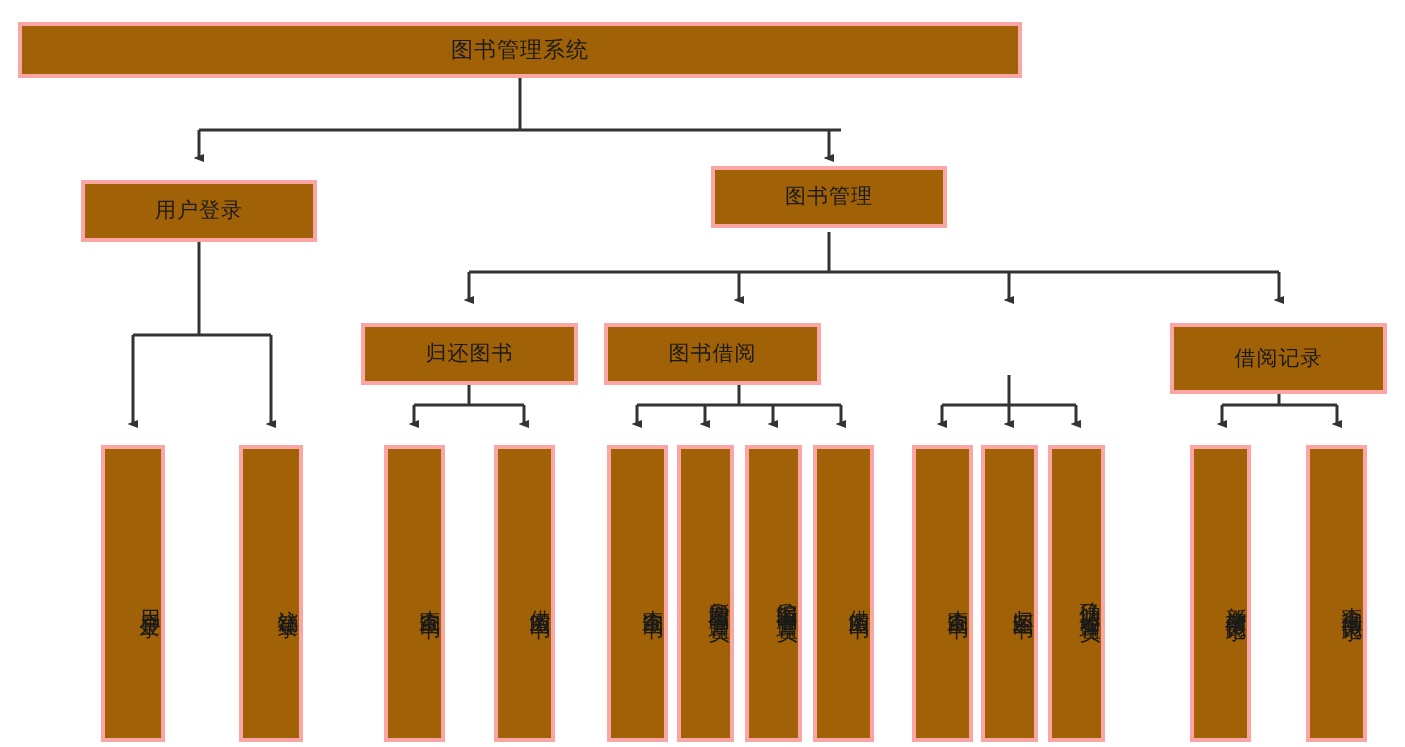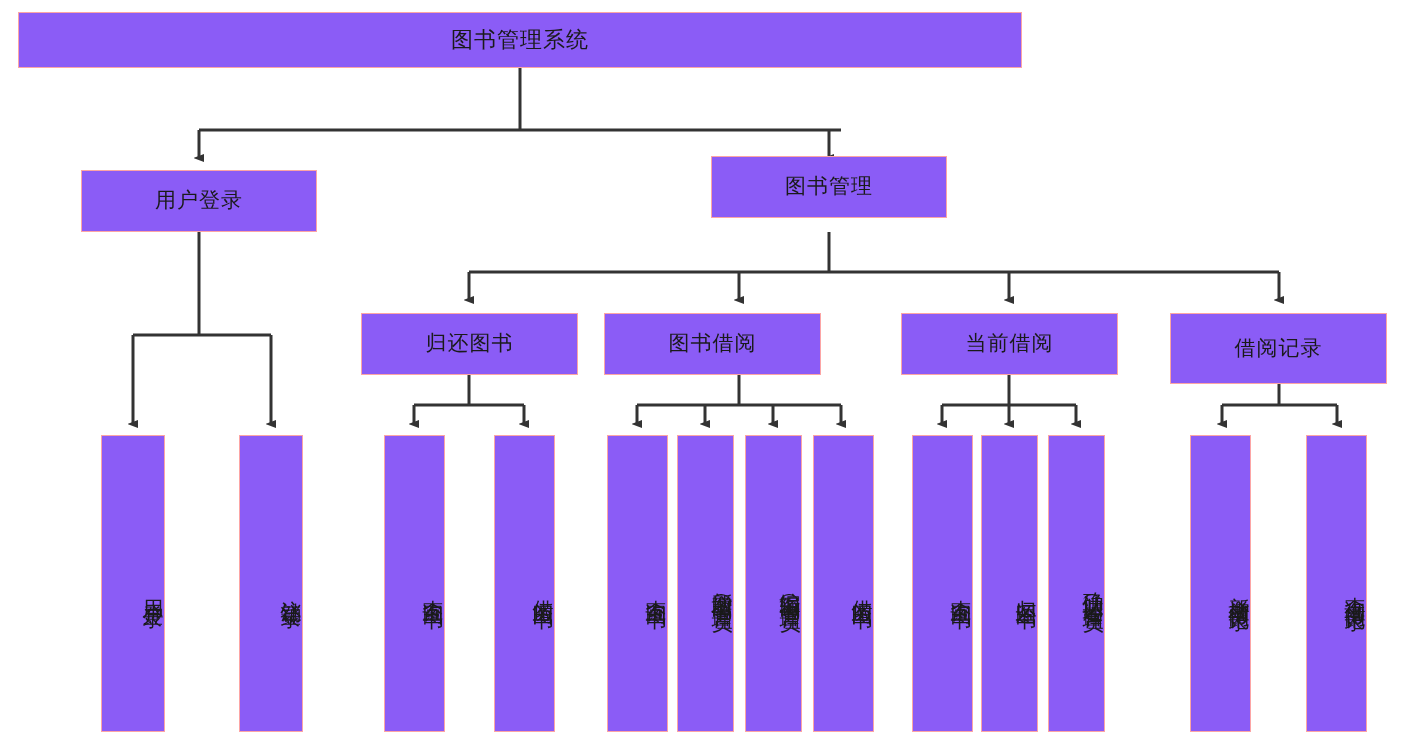--- a/index.html
+++ b/index.html
@@ -22,26 +22,27 @@
     position: absolute;
     left: 0;
     top: 0;
     width: 1405px;
     height: 747px;
     pointer-events: none;
   }
   .node {
     position: absolute;
     box-sizing: border-box;
-    border: 1px solid #fca5a5;
-    background: #8b5cf6;
+    border: 4px solid #fca5a5;
+    background: #a16207;
     display: flex;
     align-items: center;
     justify-content: center;
     color: #1a1a1a;
+    margin-top: 10px;
   }
   .node.horiz {
     font-size: 21px;
     letter-spacing: 1px;
     line-height: 1.2;
   }
   .node.root {
     font-size: 22px;
   }
   .node.vert {
@@ -136,23 +137,20 @@
   </div>
 
   <div class="node horiz" style="left:361px; top:313px; width:217px; height:62px;">
     <span>归还图书</span>
   </div>
 
   <div class="node horiz" style="left:604px; top:313px; width:217px; height:62px;">
     <span>图书借阅</span>
   </div>
 
-  <div class="node horiz" style="left:901px; top:313px; width:217px; height:62px;">
-    <span>当前借阅</span>
-  </div>
 
   <div class="node horiz" style="left:1170px; top:313px; width:217px; height:71px;">
     <span>借阅记录</span>
   </div>
 
   <div class="node vert" style="left:101px; top:435px; width:64px; height:297px;">
     <span>用户登录</span>
   </div>
 
   <div class="node vert" style="left:239px; top:435px; width:64px; height:297px;">

